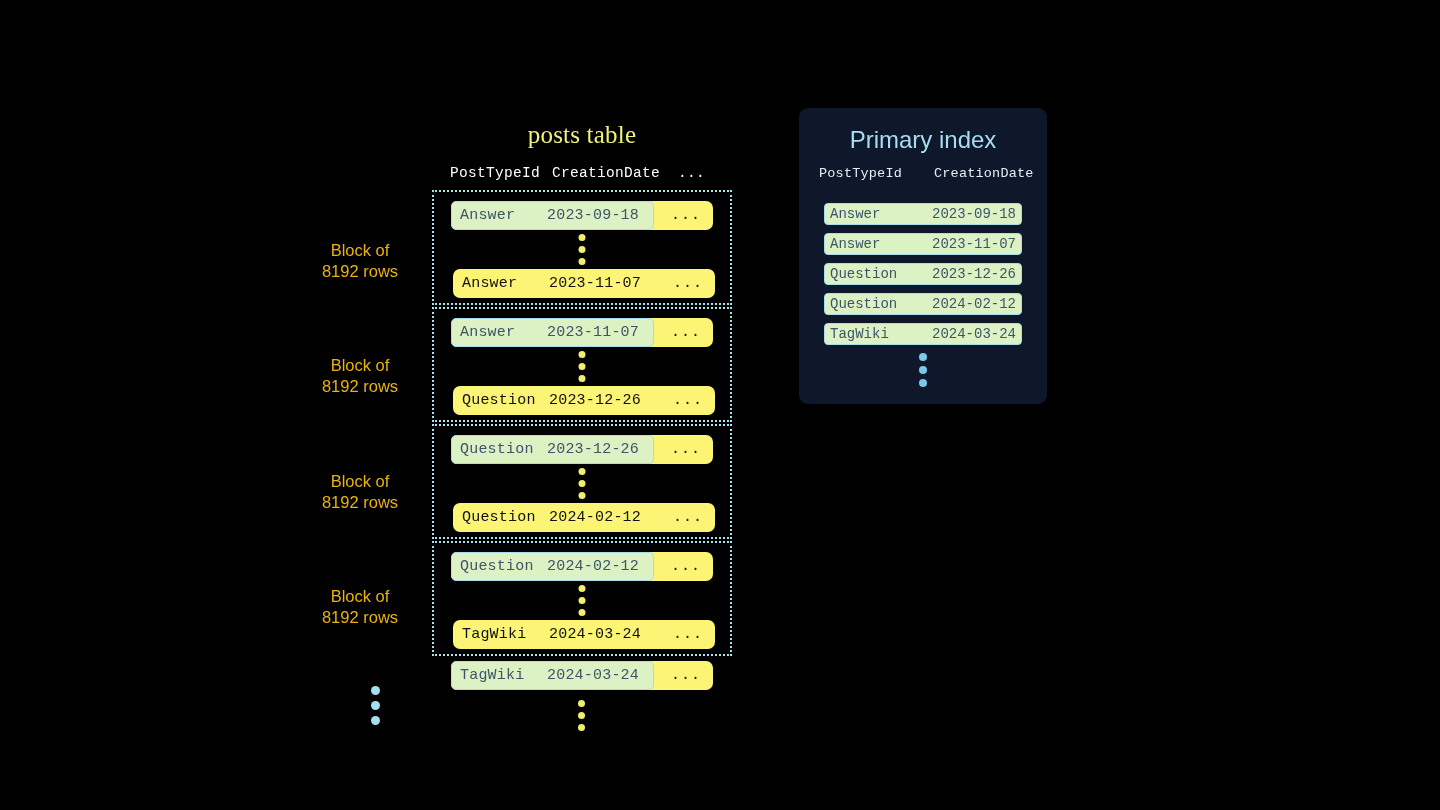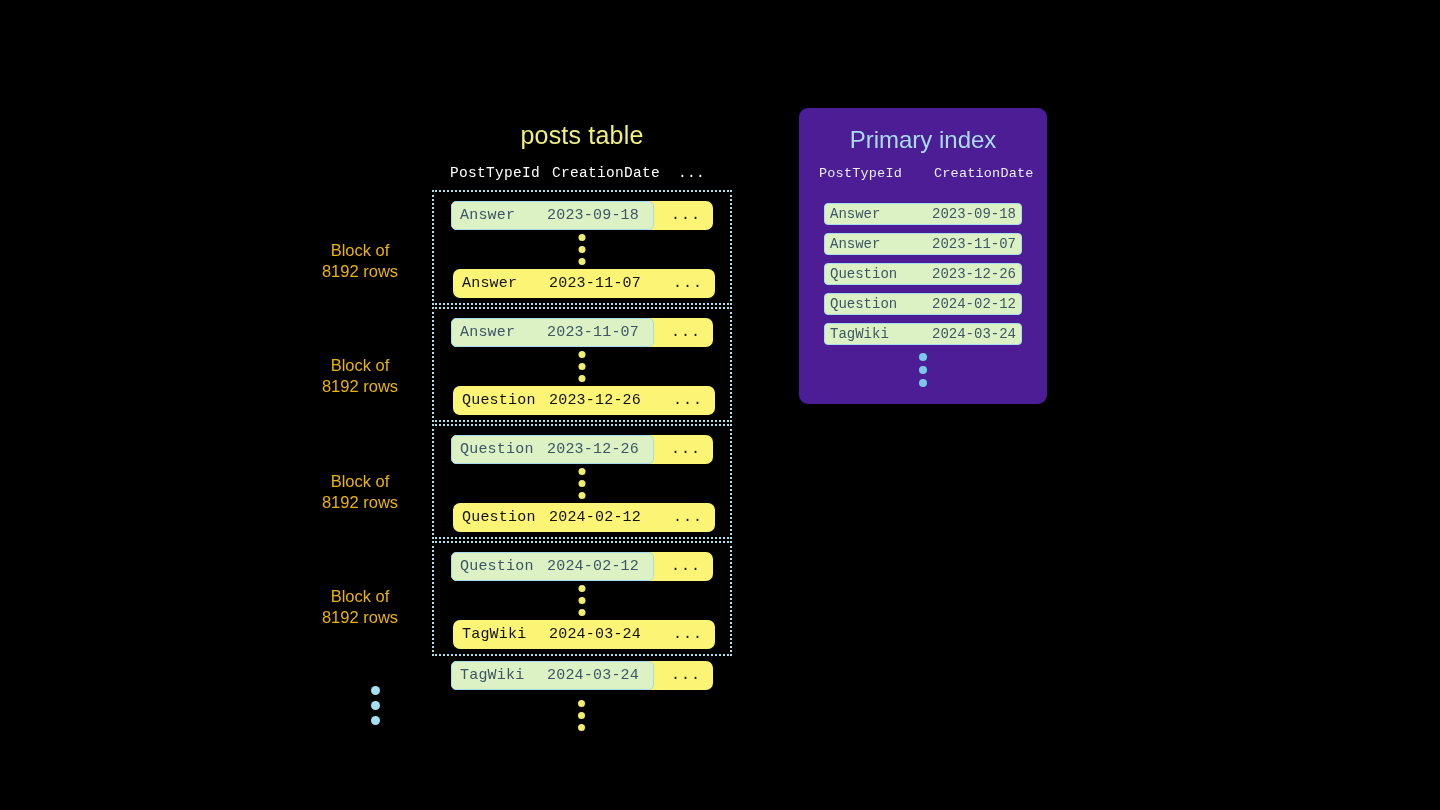--- a/index.html
+++ b/index.html
@@ -23,21 +23,21 @@
 
   
   .posts-title {
     position: absolute;
     left: 432px;
     top: 121px;
     width: 300px;
     text-align: center;
     color: #f2f07a;
     font-size: 25px;
-    font-family: Liberation Sans, sans-serif;
+    font-family: Liberation Serif, serif;
     letter-spacing: 0.2px;
   }
 
   .posts-colheads {
     position: absolute;
     left: 440px;
     top: 165px;
     width: 290px;
     height: 22px;
     color: #ffffff;
@@ -183,21 +183,21 @@
     background: #a5dff2;
   }
 
   
   .index-panel {
     position: absolute;
     left: 799px;
     top: 108px;
     width: 248px;
     height: 296px;
-    background: #4c1d95;
+    background: #0f172a;
     border-radius: 9px;
   }
   .index-title {
     position: absolute;
     left: 0;
     top: 18px;
     width: 100%;
     text-align: center;
     color: #a8dcf0;
     font-size: 24px;

